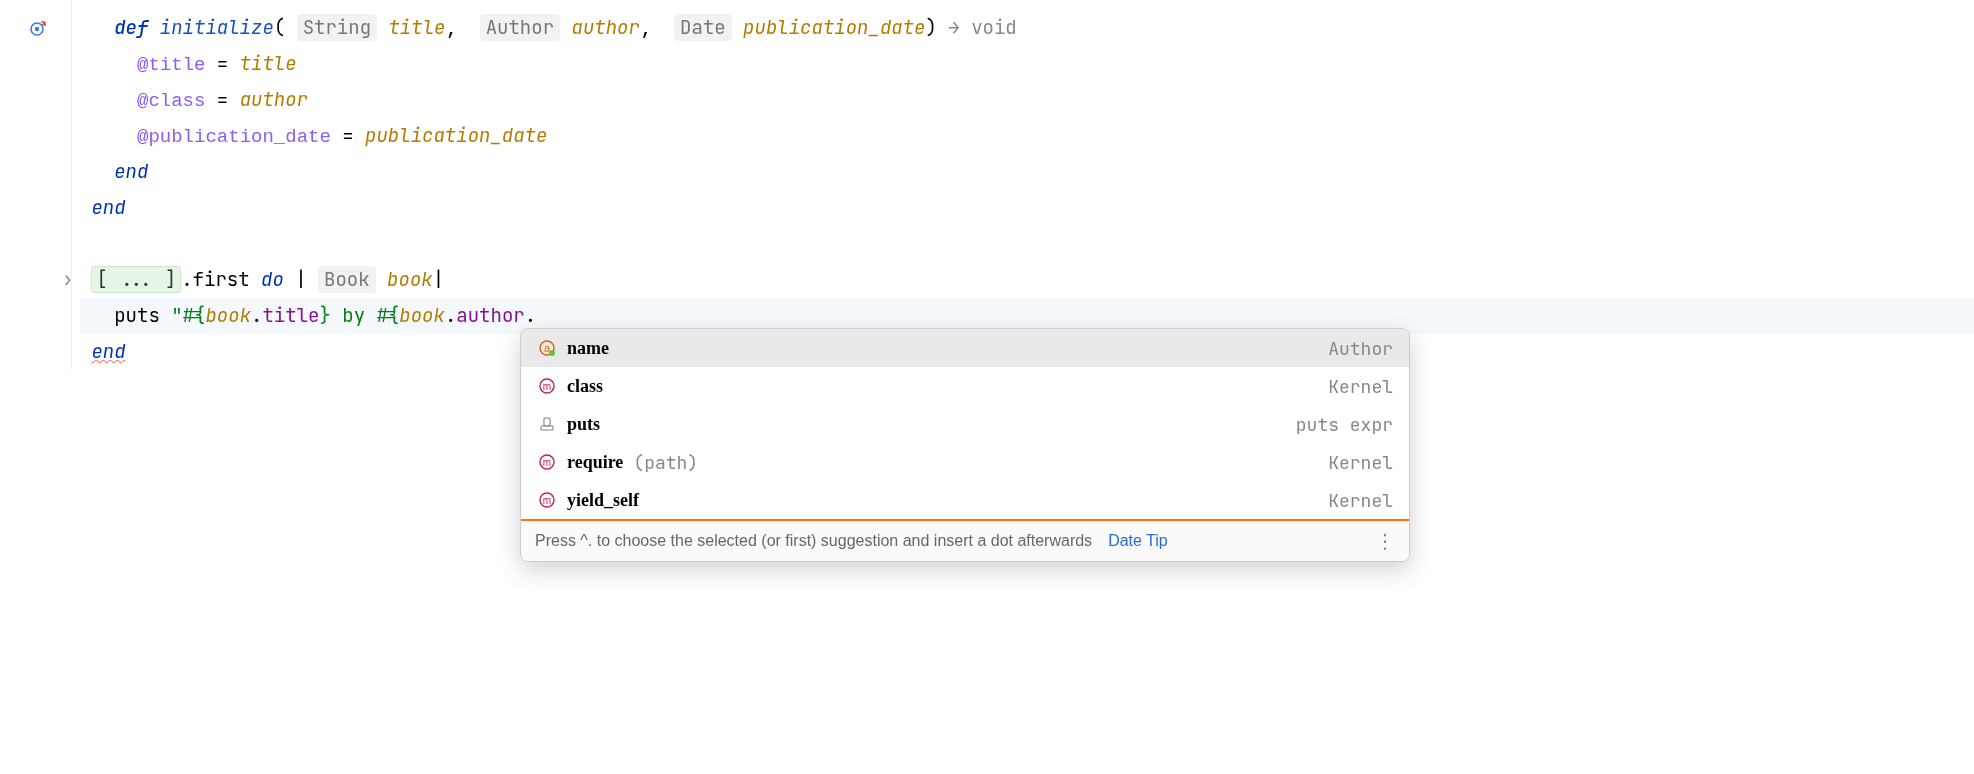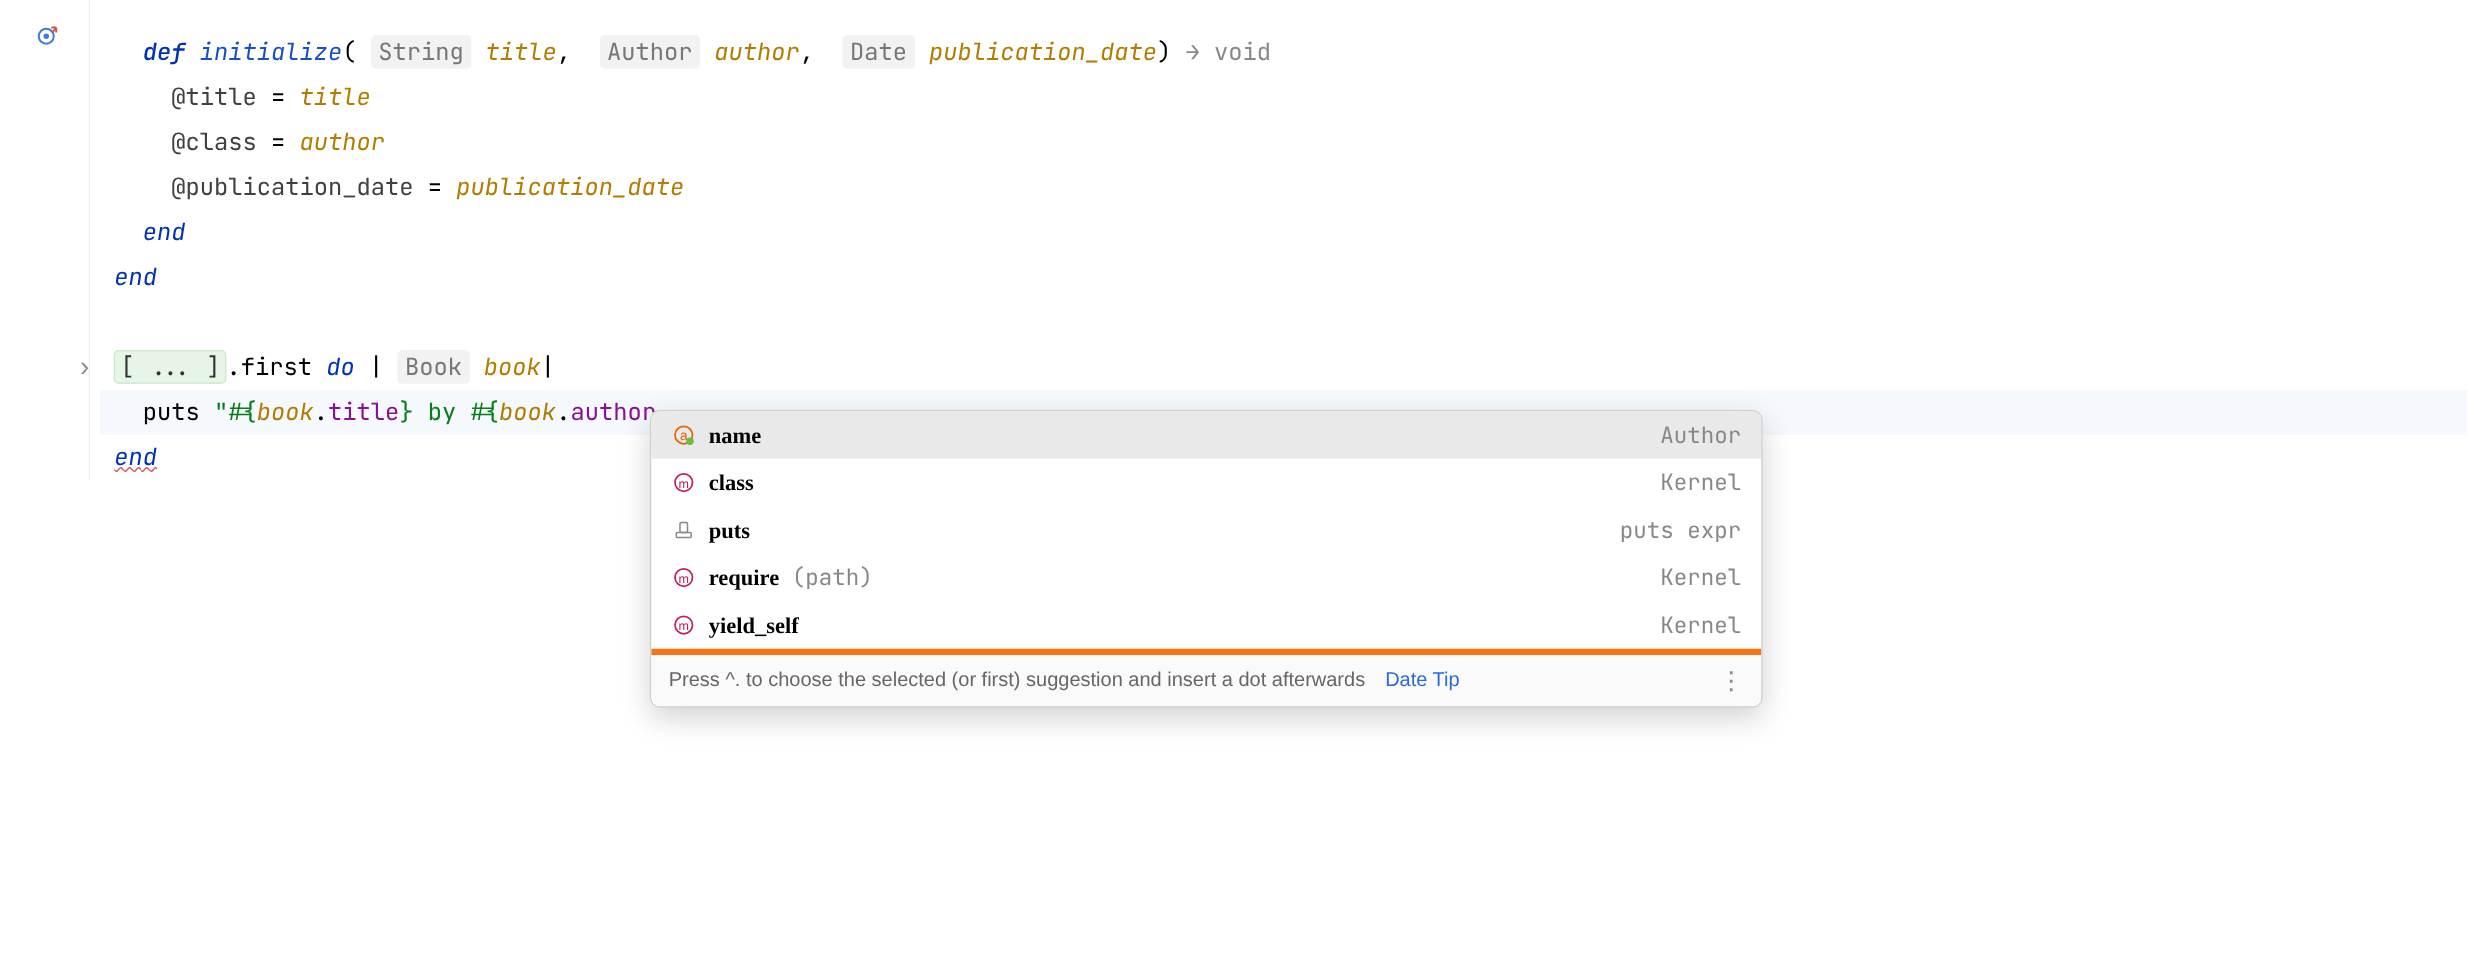--- a/index.html
+++ b/index.html
@@ -11,21 +11,21 @@
     background: #ffffff;
     color: #000000;
     width: 1974px;
     height: 774px;
     overflow: hidden;
     position: relative;
   }
   .editor {
     position: relative;
     padding-left: 80px;
-    padding-top: 24px;
+    padding-top: 10px;
     line-height: 36px;
   }
   .gutter {
     position: absolute;
     left: 0;
     top: 0;
     width: 72px;
     height: 100%;
     border-right: 1px solid #eeeeee;
   }
@@ -33,21 +33,21 @@
     position: absolute;
     left: 28px;
     top: 14px;
   }
   .line { white-space: pre; height: 36px; font-style: italic; }
   .line.noital { font-style: normal; }
   .line .noital { font-style: normal; }
   .kw-def { color: #0033B3; font-style: italic; font-weight: 500; }
   .kw { color: #0033B3; font-style: italic; }
   .ident-method { color: #1750C4; font-style: italic; }
-  .ivar { color: #404040; font-style: normal; }
+  .ivar { color: #8b5cf6; font-style: normal; font-family: Liberation Mono, monospace; }
   .param { color: #B07D00; font-style: italic; }
   .type-hint {
     background: #f2f2f2;
     color: #777;
     font-style: normal;
     padding: 1px 6px;
     border-radius: 4px;
   }
   .arrow-hint { color: #888; font-style: normal; }
   .punct { color: #000; font-style: normal; }
@@ -120,21 +120,21 @@
   }
   .popup-item .pi-type {
     margin-left: auto;
     font-family: "JetBrains Mono", monospace;
     color: #888;
   }
   .popup-footer {
     display: flex;
     align-items: center;
     padding: 8px 14px;
-    border-top: 5px solid #f97316;
+    border-top: 2px solid #f97316;
     background: #fafafa;
     font-size: 16px;
     color: #666;
     gap: 10px;
   }
   .popup-footer .tip-link { color: #2a6ad3; cursor: pointer; margin-left: 6px; }
   .popup-footer .more { margin-left: auto; color: #888; cursor: pointer; font-size: 20px; }
   .icon-m { color: #c21f5b; }
   .icon-tpl { color: #888; }
 </style>

